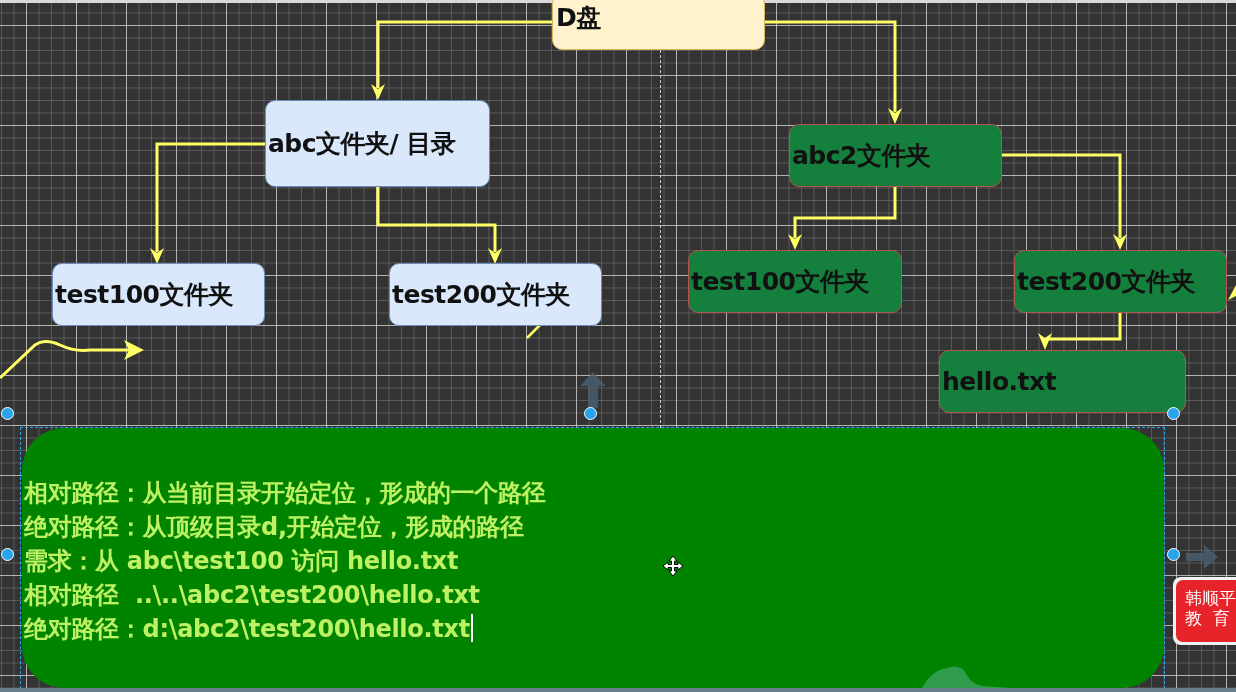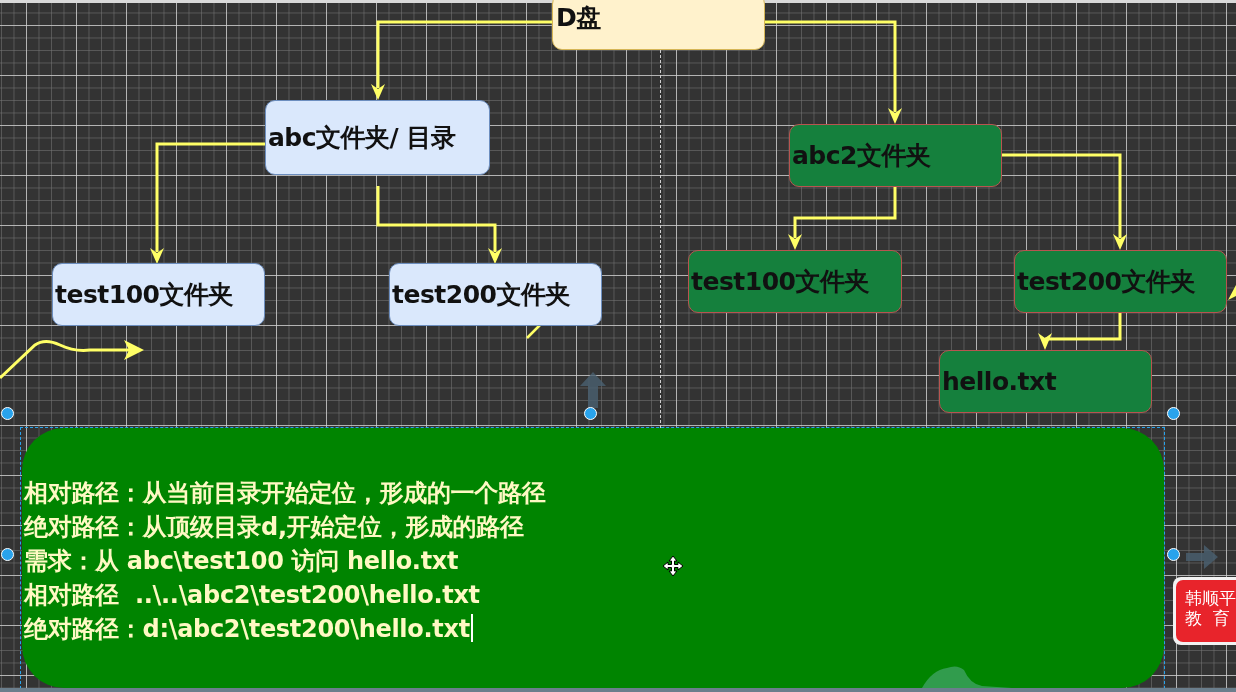--- a/index.html
+++ b/index.html
@@ -37,21 +37,21 @@
   .ghost-arrow { position:absolute; }
   .selection {
     position:absolute; left:20px; top:427px; width:1145px; height:262px;
     box-sizing:border-box; border:1.5px dashed #29a3ec;
   }
   .note {
     position:absolute; left:22px; top:428px; width:1142px; height:260px;
     background:#008400; border-radius:42px; overflow:hidden;
   }
   .note-text {
-    position:absolute; left:2px; top:48px; color:#fef9c3; font-weight:bold;
+    position:absolute; left:2px; top:48px; color:#bef264; font-weight:bold;
     font-size:24px; line-height:34px; white-space:pre; letter-spacing:-0.3px;
   }
   .caret { display:inline-block; width:2px; height:28px; background:#ffffff; vertical-align:-5px; margin-left:1px; }
   .hill { position:absolute; left:880px; top:232px; }
   .move-cursor { position:absolute; left:662px; top:555px; }
   .bottom-strip { position:absolute; left:0; top:688px; width:1236px; height:4px; background:#6b7e8c; }
   .watermark {
     position:absolute; left:1173px; top:577px; width:80px; height:68px;
     background:#f2f2f2; border-radius:8px; box-sizing:border-box; padding:3px;
   }
@@ -104,21 +104,21 @@
 
     <path d="M527,338 L582,283" stroke-width="2.5"></path>
     <path d="M590,276 L572,284 L582,292 Z" fill="#ffff66" stroke="none"></path>
   </g>
 </svg>
 
 <div class="node yellow" style="left:552px;top:-6px;width:213px;height:56px;align-items:flex-start;padding:10px 0 0 3px;">
   <span>D盘</span>
 </div>
 
-<div class="node blue" style="left:265px;top:100px;width:225px;height:75px;padding-left:2px;">
+<div class="node blue" style="left:265px;top:100px;width:225px;height:87px;padding-left:2px;">
   <span>abc文件夹/ 目录</span>
 </div>
 
 <div class="node blue" style="left:52px;top:263px;width:213px;height:63px;padding-left:2px;">
   <span>test100文件夹</span>
 </div>
 
 <div class="node blue" style="left:389px;top:263px;width:213px;height:63px;padding-left:2px;">
   <span>test200文件夹</span>
 </div>
@@ -128,21 +128,21 @@
 </div>
 
 <div class="node pink" style="left:688px;top:250px;width:214px;height:63px;padding-left:2px;">
   <span>test100文件夹</span>
 </div>
 
 <div class="node pink" style="left:1014px;top:250px;width:213px;height:63px;padding-left:2px;">
   <span>test200文件夹</span>
 </div>
 
-<div class="node pink" style="left:939px;top:350px;width:213px;height:63px;padding-left:2px;">
+<div class="node pink" style="left:939px;top:350px;width:247px;height:63px;padding-left:2px;">
   <span>hello.txt</span>
 </div>
 
 <svg class="ghost-arrow" style="left:580px;top:372px;" width="26" height="36">
   <path d="M13,0 L26,14 L18,14 L18,36 L8,36 L8,14 L0,14 Z" fill="#4a6070" opacity="0.8"></path>
 </svg>
 <svg class="ghost-arrow" style="left:1186px;top:545px;" width="32" height="24">
   <path d="M32,12 L18,0 L18,8 L0,8 L0,16 L18,16 L18,24 Z" fill="#4a6070" opacity="0.8"></path>
 </svg>
 

